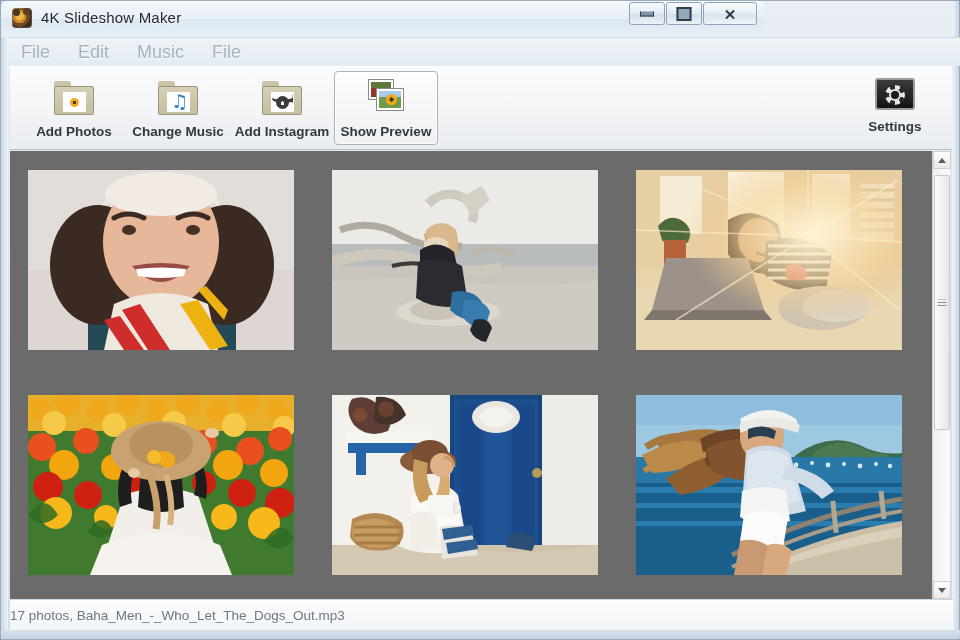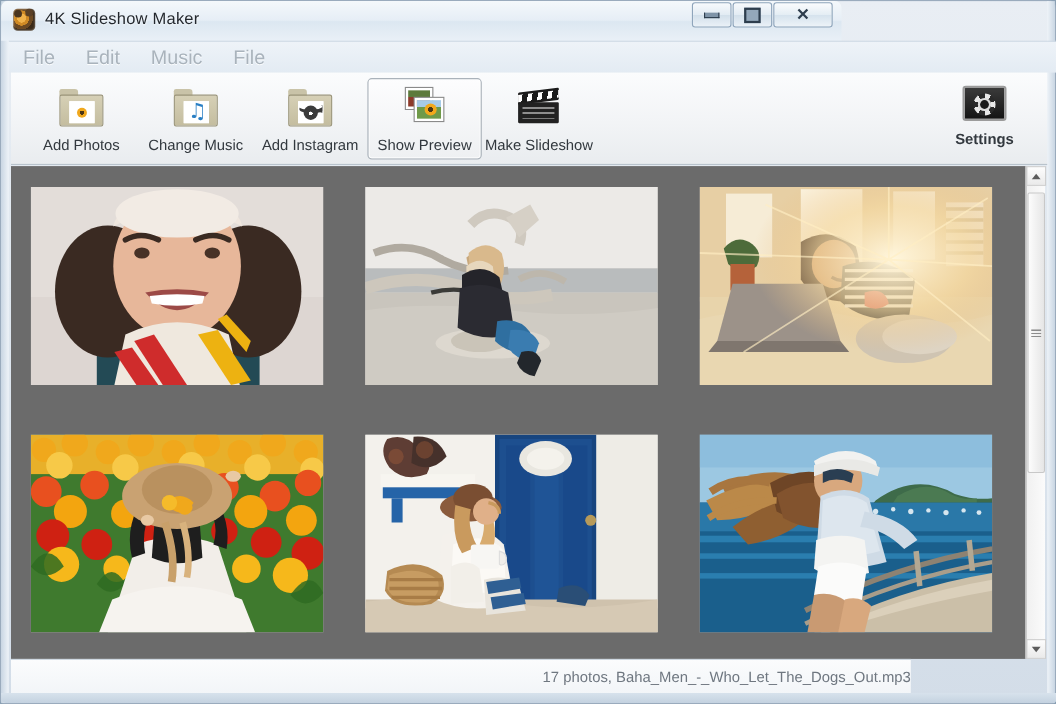--- a/index.html
+++ b/index.html
@@ -82,21 +82,21 @@
     text-shadow: 0 1px 0 rgba(255,255,255,.85);
   }
 
   
   .toolbar {
     position: absolute; left: 9px; top: 65px; width: 942px; height: 84px;
     background: linear-gradient(180deg,#fbfcfd 0%, #f2f4f6 55%, #e9ecef 100%);
     border-bottom: 1px solid #b9c3cc;
     box-sizing: border-box;
   }
-  .tb-items { position: absolute; left: 12px; top: 5px; display: flex; align-items: flex-end; }
+  .tb-items { position: absolute; left: 12px; top: 5px; display: flex; align-items: flex-end; font-weight: bold; }
   .tb-btn {
     width: 104px; height: 74px;
     display: flex; flex-direction: column; align-items: center; justify-content: flex-start;
     padding-top: 7px; box-sizing: border-box;
     border: 1px solid transparent; border-radius: 4px;
   }
   .tb-btn.active {
     background: linear-gradient(180deg,#fdfdfe,#eef0f2);
     border: 1px solid #aab2ba;
     box-shadow: inset 0 0 0 1px rgba(255,255,255,.8);
@@ -259,24 +259,24 @@
     border: 1px solid #c8c8c8; border-radius: 2px; box-sizing: border-box;
   }
   .sb-grip {
     position: absolute; left: 50%; top: 50%; transform: translate(-50%,-50%);
     width: 9px; height: 7px;
     background: repeating-linear-gradient(180deg,#8d8d8d 0 1px, transparent 1px 3px);
   }
 
   
   .statusbar {
-    position: absolute; left: 9px; top: 598px; width: 818px; height: 32px;
+    position: absolute; left: 9px; top: 598px; width: 943px; height: 32px;
     background: linear-gradient(180deg,#fbfcfd,#f2f5f8);
     border-top: 1px solid #cfd8e1;
-    display: flex; align-items: center; justify-content: flex-end;
+    display: flex; align-items: center; justify-content: flex-start;
     box-sizing: border-box;
   }
   .status-text { font-size: 13.5px; color: #6f7780; }
   .bottom-glass {
     position: absolute; left: 0; bottom: 0; width: 960px; height: 9px;
     background: linear-gradient(180deg,#d7e2ec,#c4d2e0);
     border-radius: 0 0 4px 4px;
   }
 </style>
 </head>
@@ -346,27 +346,20 @@
       </div>
 
       <div class="tb-btn active">
         <div class="prev-ico">
           <div class="p1"></div>
             <div class="p2"></div>
         </div>
         <div class="tb-label">Show Preview</div>
       </div>
 
-      <div class="tb-btn">
-        <div class="clap">
-          <div class="top"></div>
-            <div class="bot"></div>
-        </div>
-        <div class="tb-label">Make Slideshow</div>
-      </div>
 
     </div>
 
     <div class="tb-settings">
       <div class="settings-ico">
         <div class="mon"></div>
           <div class="gear"></div>
       </div>
       <div class="tb-label">Settings</div>
     </div>

